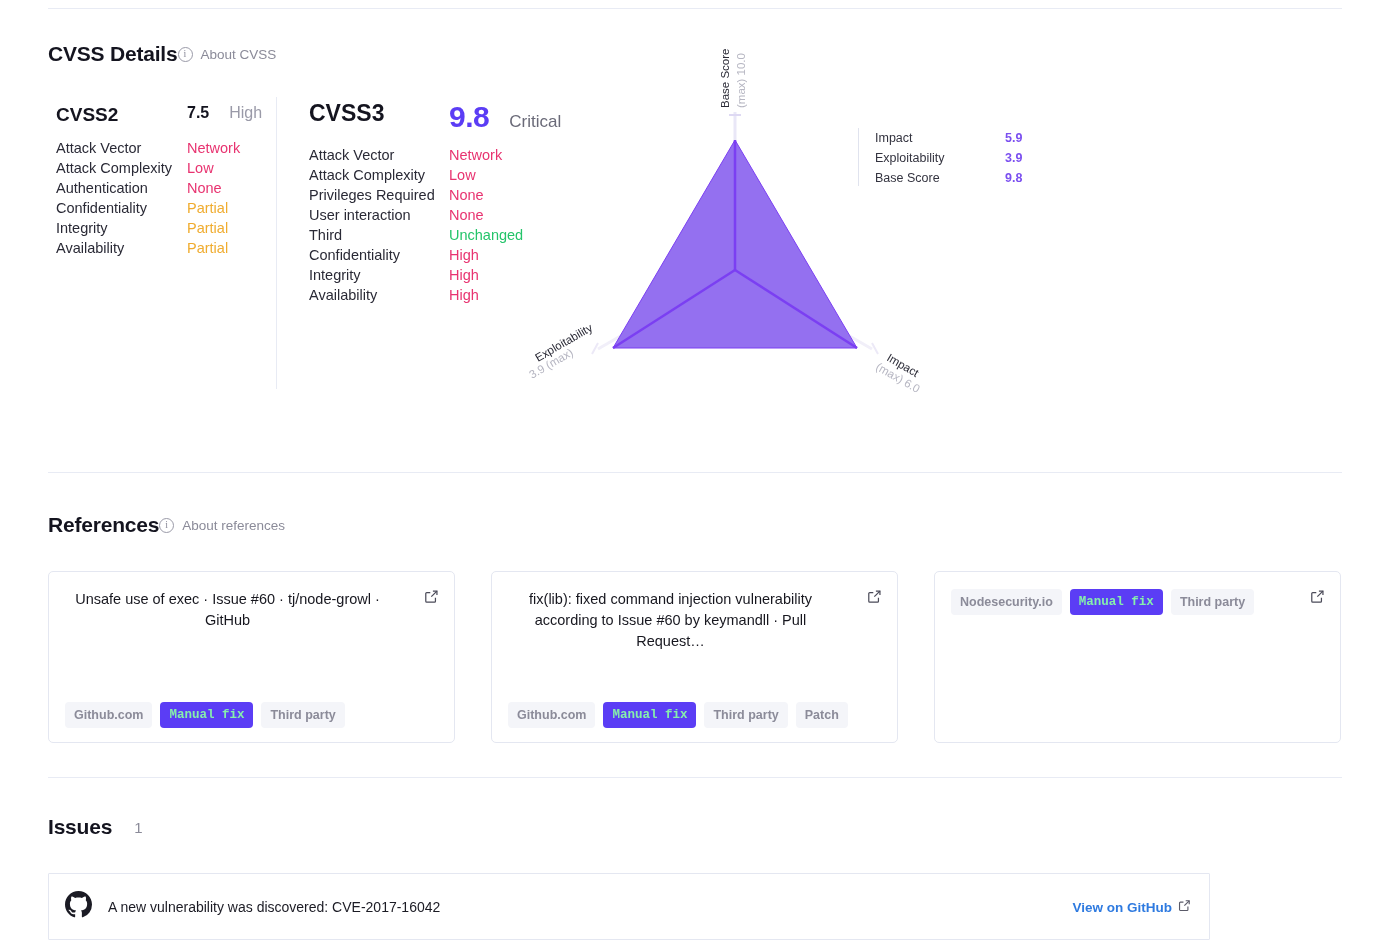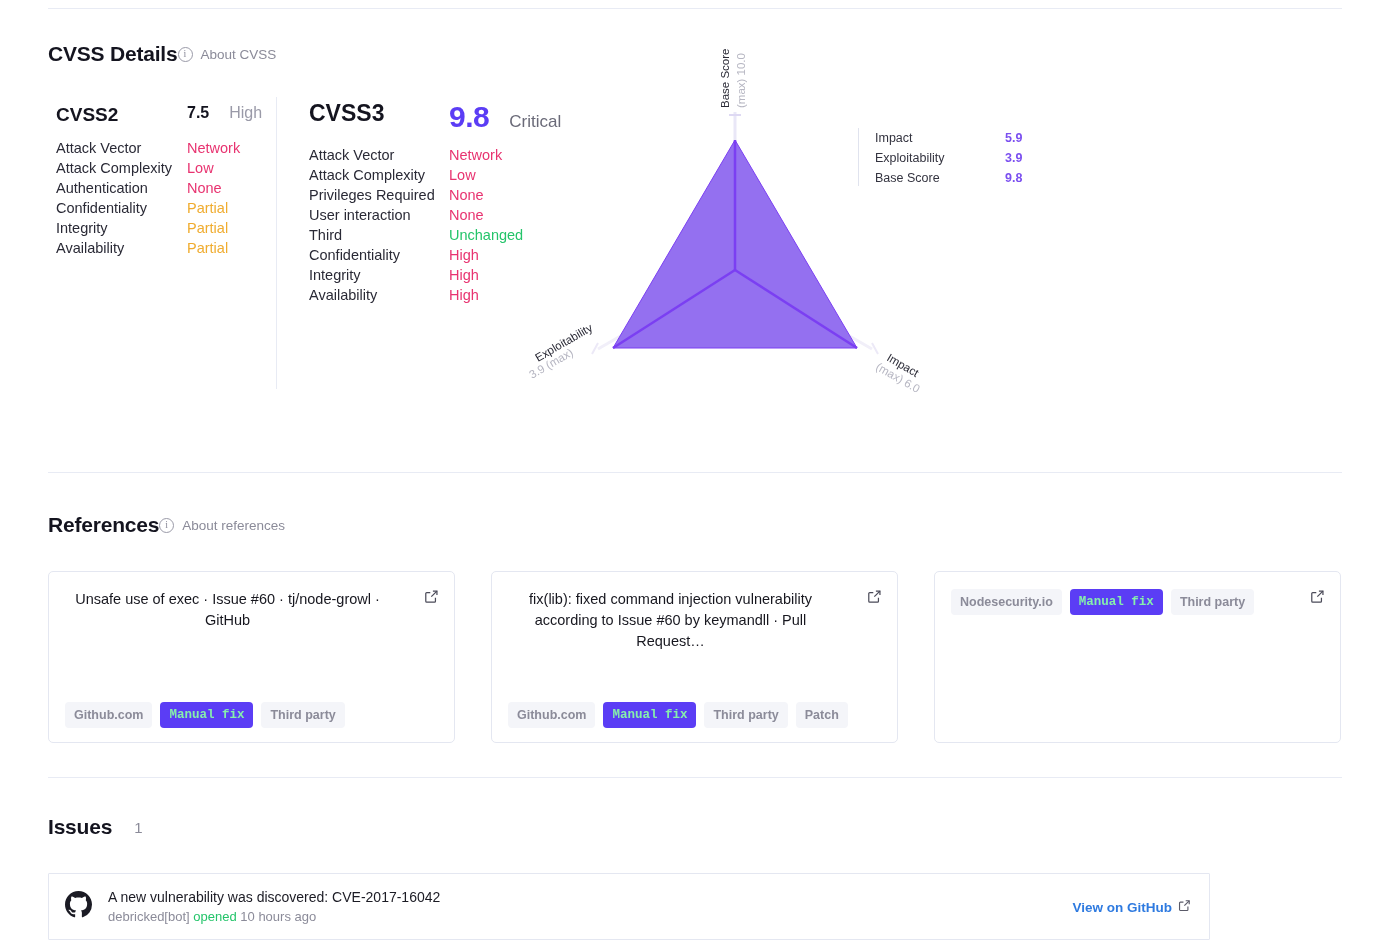--- a/index.html
+++ b/index.html
@@ -363,25 +363,20 @@
         0-.19-.01-.82-.01-1.49-2.01.37-2.53-.49-2.69-.94-.09-.23-.48-.94-.82-1.13-.28-.15-.68-.52-.01-.53.63-.01
         1.08.58 1.23.82.72 1.21 1.87.87 2.33.66.07-.52.28-.87.51-1.07-1.78-.2-3.64-.89-3.64-3.95
         0-.87.31-1.59.82-2.15-.08-.2-.36-1.02.08-2.12 0 0 .67-.21 2.2.82.64-.18 1.32-.27
         2-.27s1.36.09 2 .27c1.53-1.04 2.2-.82 2.2-.82.44 1.1.16 1.92.08 2.12.51.56.82
         1.27.82 2.15 0 3.07-1.87 3.75-3.65 3.95.29.25.54.73.54 1.48 0 1.07-.01 1.93-.01
         2.2 0 .21.15.46.55.38A8.012 8.012 0 0 0 16 8c0-4.42-3.58-8-8-8z"></path>
       </svg>
     </span>
     <span class="issue-text">
       <div class="issue-title">A new vulnerability was discovered: CVE-2017-16042</div>
-      <div class="issue-meta">
-        <span>debricked[bot]</span>
-        <span class="opened">opened</span>
-        <span>10 hours ago</span>
-      </div>
     </span>
     <span class="view-gh">
       <span>View on GitHub</span>
       <span>
         <svg width="13" height="13" viewBox="0 0 16 16" fill="none" stroke="#5a5a68" stroke-width="1.4">
           <path d="M9.5 2.2H13.8V6.5"></path>
           <path d="M13.8 2.2L7.8 8.2"></path>
           <path d="M12.2 9.3v3.8a1 1 0 0 1-1 1H2.9a1 1 0 0 1-1-1V4.8a1 1 0 0 1 1-1h3.8"></path>
         </svg>
       </span>

